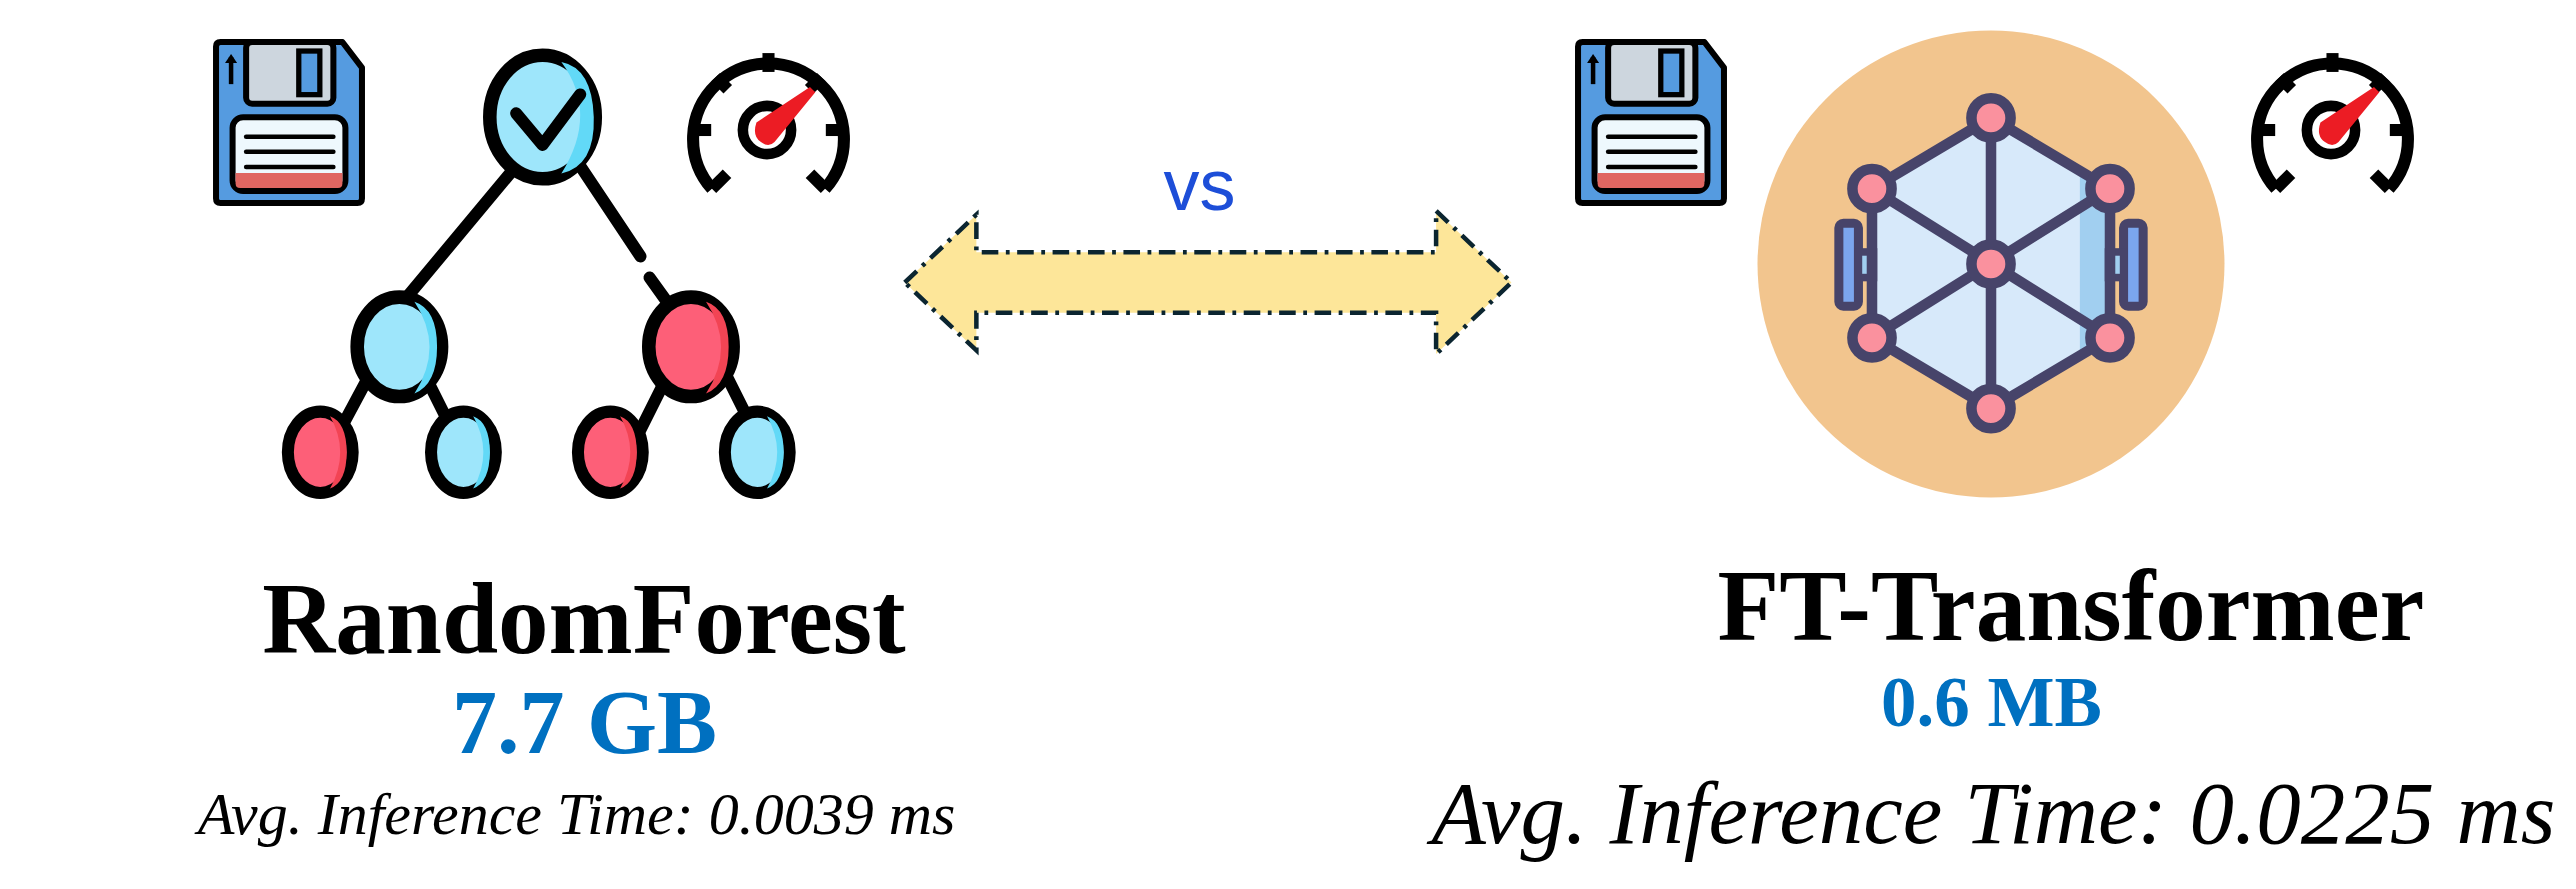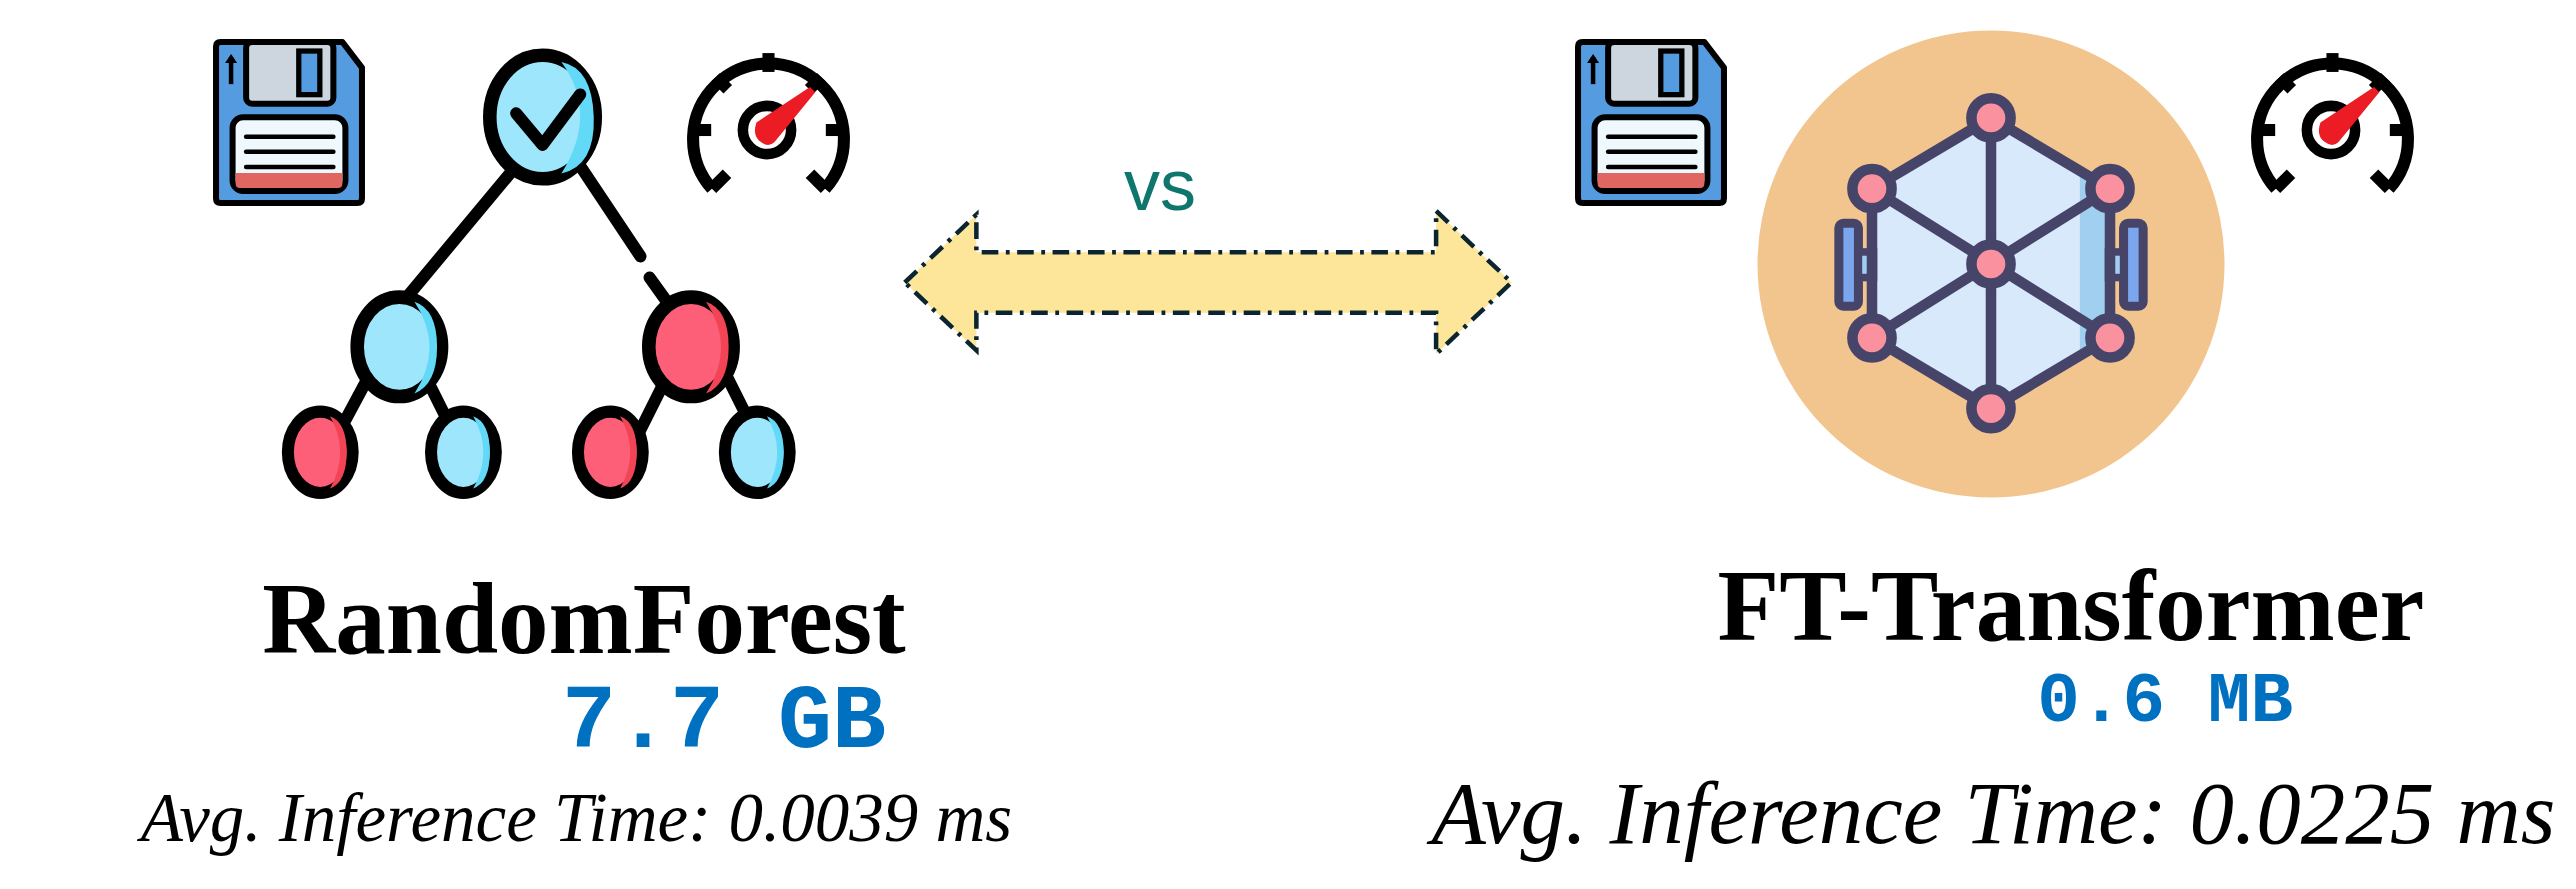--- a/index.html
+++ b/index.html
@@ -4,30 +4,30 @@
 <style>
   html, body { margin:0; padding:0; background:#ffffff; }
   body { width:2576px; height:889px; position:relative; overflow:hidden; }
   .abs { position:absolute; }
   svg.abs { overflow:visible; }
   .title {
     position:absolute; font-family:"Liberation Serif", serif; font-weight:bold;
     color:#000; white-space:nowrap; text-align:center; line-height:1;
   }
   .size {
-    position:absolute; font-family:Liberation Mono, monospace; font-weight:bold;
-    white-space:nowrap; text-align:right; line-height:1;
+    position:absolute; font-family:Liberation Serif, serif; font-weight:bold;
+    white-space:nowrap; text-align:center; line-height:1;
   }
   .timing {
     position:absolute; font-family:"Liberation Serif", serif; font-style:italic;
     color:#000; white-space:nowrap; text-align:center; line-height:1;
   }
   .vs {
-    position:absolute; font-family:"Liberation Sans", sans-serif; color:#0f766e;
-    white-space:nowrap; line-height:1; 
+    position:absolute; font-family:"Liberation Sans", sans-serif; color:#1d4ed8;
+    white-space:nowrap; line-height:1; text-align:center;
   }
 </style>
 </head>
 <body>
 
 <svg class="abs" style="left:213px;top:39px;" width="152" height="167" viewBox="0 0 202 222">
   <path d="M10 4 H172 L198 38 V212 Q198 218 192 218 H10 Q4 218 4 212 V10 Q4 4 10 4 Z" fill="#559BE0" stroke="#000" stroke-width="8" stroke-linejoin="round"></path>
   <rect x="44" y="4" width="116" height="82" rx="8" fill="#CDD6DE" stroke="#000" stroke-width="8"></rect>
   <rect x="114" y="16" width="28" height="58" fill="#559BE0" stroke="#000" stroke-width="7"></rect>
   <line x1="24" y1="60" x2="24" y2="24" stroke="#000" stroke-width="6"></line>
@@ -153,18 +153,18 @@
     <line x1="220" y1="122" x2="196" y2="122"></line>
     <line x1="45" y1="200" x2="65" y2="180"></line>
     <line x1="195" y1="200" x2="175" y2="180"></line>
   </g>
   <circle cx="118" cy="122" r="32" fill="#fff" stroke="#000" stroke-width="14"></circle>
   <path d="M110 138 Q98 130 104 112 L175 65 L182 72 L128 138 Q120 146 110 138 Z" fill="#EC1C24"></path>
 </svg>
 
 <div class="title" style="left:207px;top:569px;width:754px;font-size:101px;">RandomForest</div>
 <div class="size" style="left:283px;top:678px;width:603px;font-size:90px;color:#0070C0;">7.7 GB</div>
-<div class="timing" style="left:0px;top:784px;width:1153px;font-size:69px;">Avg. Inference Time: 0.0039 ms</div>
+<div class="timing" style="left:0px;top:784px;width:1153px;font-size:60px;">Avg. Inference Time: 0.0039 ms</div>
 
 <div class="title" style="left:1694px;top:556px;width:754px;font-size:101px;">FT-Transformer</div>
 <div class="size" style="left:1690px;top:667px;width:603px;font-size:71px;color:#0070C0;">0.6 MB</div>
 <div class="timing" style="left:1417px;top:769px;width:1153px;font-size:89px;">Avg. Inference Time: 0.0225 ms</div>
 
 
 </body></html>

